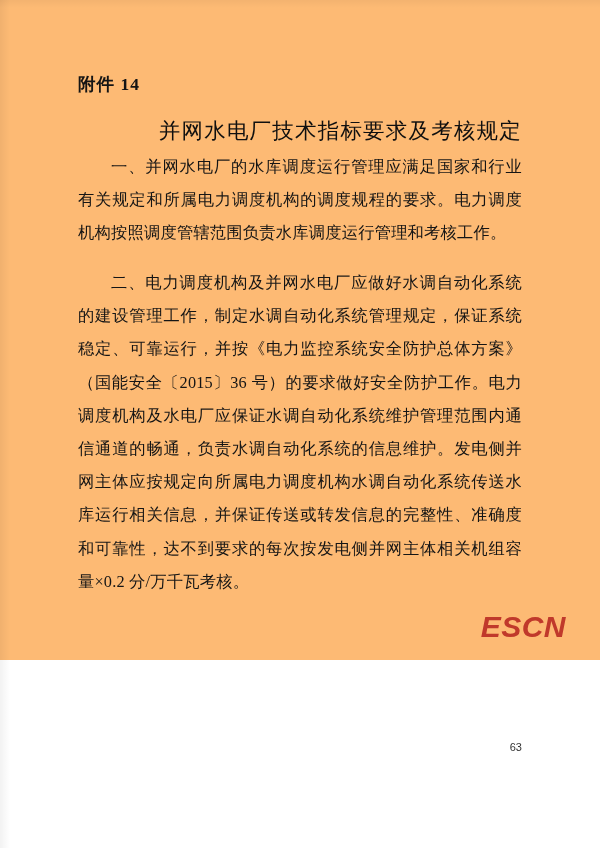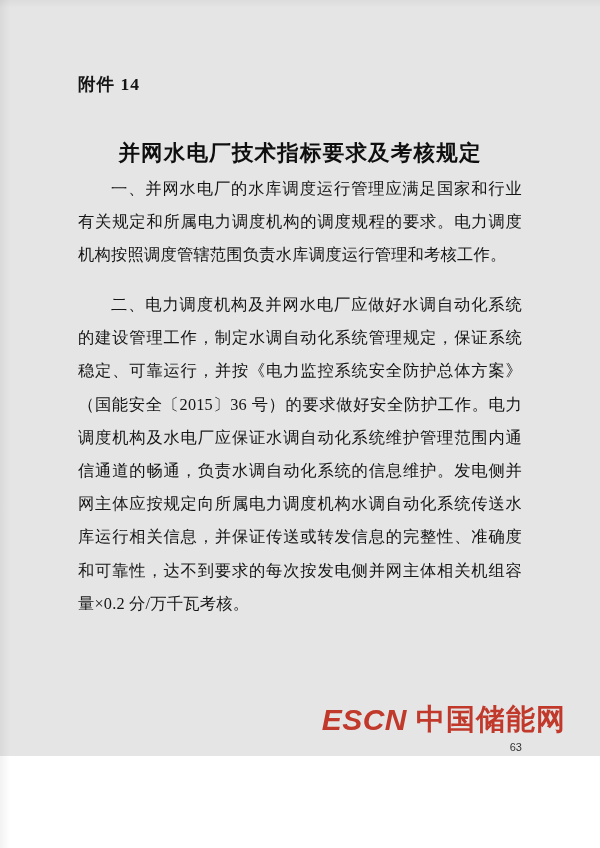--- a/index.html
+++ b/index.html
@@ -13,41 +13,41 @@
     font-family: "Liberation Serif", "DejaVu Serif", serif;
     color: #1a1a1a;
     overflow: hidden;
     position: relative;
   }
   .page {
     position: absolute;
     left: 0;
     top: 0;
     width: 600px;
-    height: 756px;
-    background: #e5e5e5;
+    height: 660px;
+    background: #fdba74;
   }
   .doc-body {
     position: absolute;
     left: 78px;
     top: 0;
     width: 444px;
   }
   .attachment-label {
     margin-top: 72px;
     font-size: 17.5px;
     font-weight: bold;
     letter-spacing: 1px;
     color: #141414;
   }
   .doc-title {
-    margin-top: 42px;
-    text-align: center;
+    margin-top: 20px;
+    text-align: right;
     font-size: 21.5px;
-    font-weight: bold;
+    font-weight: normal;
     letter-spacing: 1.2px;
     color: #0f0f0f;
   }
   .para {
     margin-top: 5px;
     font-size: 16.3px;
     line-height: 33.2px;
     text-align: justify;
     text-justify: inter-ideograph;
     text-indent: 33px;
@@ -123,19 +123,18 @@
 
     <p class="para tight">二、电力调度机构及并网水电厂应做好水调自动化系统的建设管理工作，制定水调自动化系统管理规定，保证系统稳定、可靠运行，并按《电力监控系统安全防护总体方案》（国能安全〔2015〕36 号）的要求做好安全防护工作。电力调度机构及水电厂应保证水调自动化系统维护管理范围内通信通道的畅通，负责水调自动化系统的信息维护。发电侧并网主体应按规定向所属电力调度机构水调自动化系统传送水库运行相关信息，并保证传送或转发信息的完整性、准确度和可靠性，达不到要求的每次按发电侧并网主体相关机组容量×0.2 分/万千瓦考核。</p>
 
 
   </div>
 
   <div class="page-number">63</div>
 
   <div class="watermark">
     <span class="wm-escn">ESCN</span>
-    <span class="wm-cn">中国储能网</span>
   </div>
 
   <div class="edge-shadow-left"></div>
   <div class="edge-shadow-top"></div>
 
 </div>
 
 </body></html>

